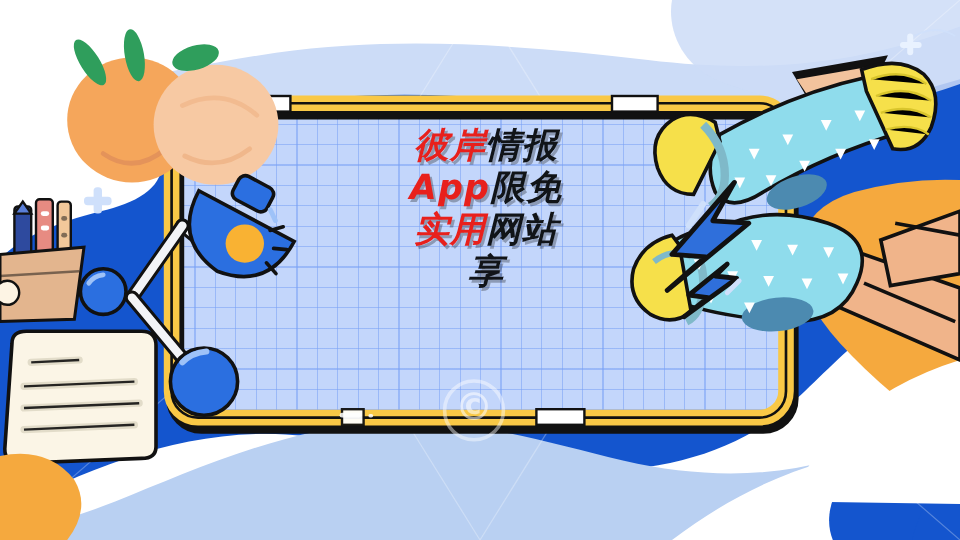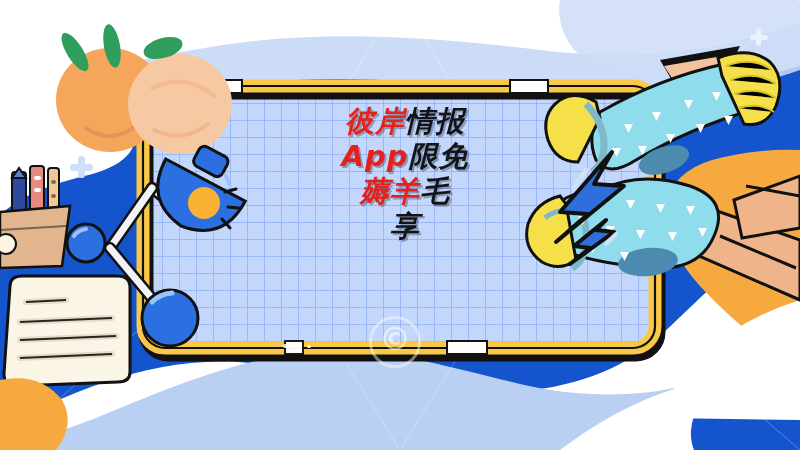--- a/index.html
+++ b/index.html
@@ -258,22 +258,22 @@
     </g>
   </svg>
 
   <div id="headline">
     <div class="tline l1">
       <span class="r">彼岸</span><span class="k">情报</span>
     </div>
     <div class="tline l2">
       <span class="r">App</span><span class="k">限免</span>
     </div>
-    <div class="tline l4">
-      <span class="r">薅羊</span><span class="k">毛</span>
+    <div class="tline l3">
+      <span class="r">实用</span><span class="k">网站</span>
     </div>
     <div class="tline l6">
       <span class="k">享</span>
     </div>
   </div>
 
   <div id="wm">©</div>
 
 </div>
 

